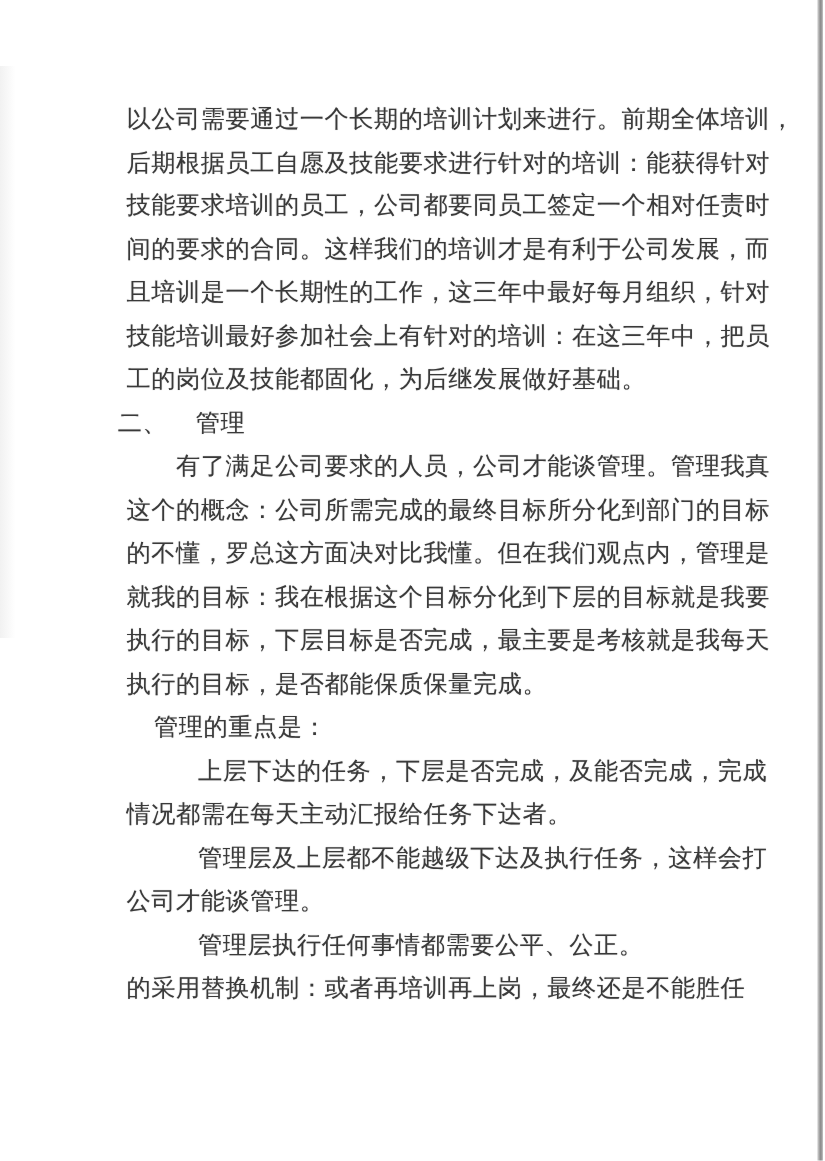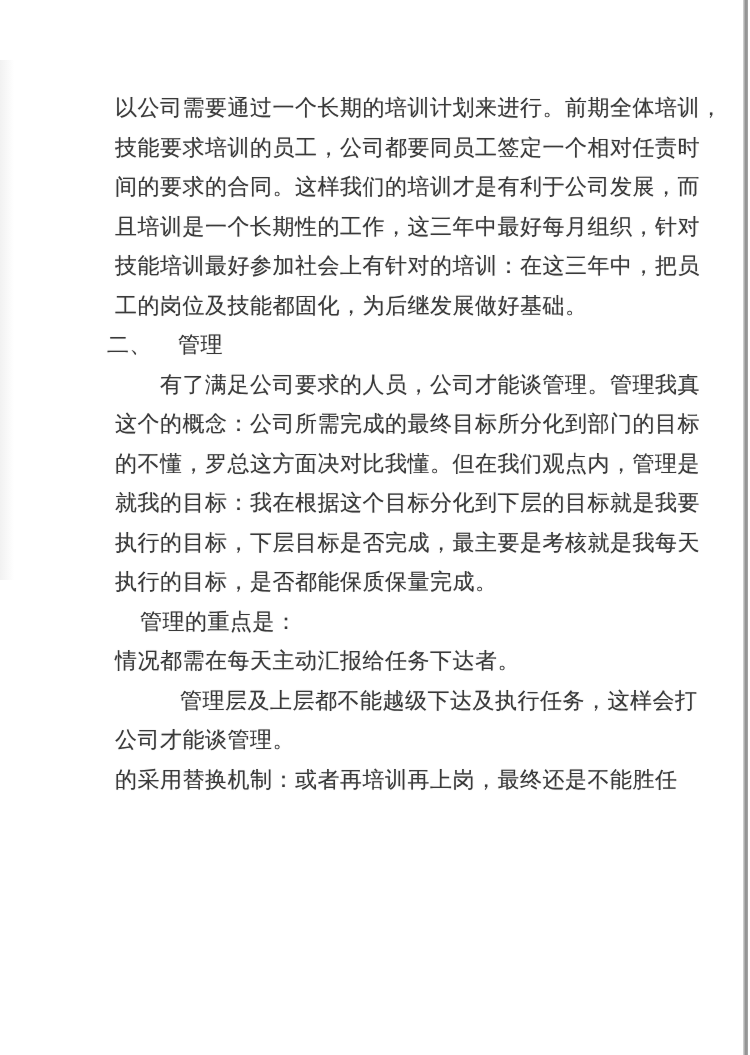--- a/index.html
+++ b/index.html
@@ -61,37 +61,40 @@
   .heading-title { display: inline-block; margin-left: 26px; }
 </style>
 </head>
 <body>
 
 <div class="page">
   <div class="scan-shade-topleft"></div>
 
   <div class="text-block">
     <div class="line ind0">以公司需要通过一个长期的培训计划来进行。前期全体培训，</div>
+    <div class="line ind0">后期根据员工自愿及技能要求进行针对的培训：能获得针对</div>
     <div class="line ind0">技能要求培训的员工，公司都要同员工签定一个相对任责时</div>
     <div class="line ind0">间的要求的合同。这样我们的培训才是有利于公司发展，而</div>
     <div class="line ind0">且培训是一个长期性的工作，这三年中最好每月组织，针对</div>
     <div class="line ind0">技能培训最好参加社会上有针对的培训：在这三年中，把员</div>
     <div class="line ind0">工的岗位及技能都固化，为后继发展做好基础。</div>
 
     <div class="line ind0">
       <span class="heading-num">二、</span><span class="heading-title">管理</span>
     </div>
 
     <div class="line ind2">有了满足公司要求的人员，公司才能谈管理。管理我真</div>
     <div class="line ind0">这个的概念：公司所需完成的最终目标所分化到部门的目标</div>
     <div class="line ind0">的不懂，罗总这方面决对比我懂。但在我们观点内，管理是</div>
     <div class="line ind0">就我的目标：我在根据这个目标分化到下层的目标就是我要</div>
     <div class="line ind0">执行的目标，下层目标是否完成，最主要是考核就是我每天</div>
     <div class="line ind0">执行的目标，是否都能保质保量完成。</div>
     <div class="line ind1">管理的重点是：</div>
+    <div class="line ind3">上层下达的任务，下层是否完成，及能否完成，完成</div>
     <div class="line ind0">情况都需在每天主动汇报给任务下达者。</div>
     <div class="line ind3">管理层及上层都不能越级下达及执行任务，这样会打</div>
     <div class="line ind0">公司才能谈管理。</div>
+    <div class="line ind3">管理层执行任何事情都需要公平、公正。</div>
     <div class="line ind0">的采用替换机制：或者再培训再上岗，最终还是不能胜任</div>
   </div>
 
   <div class="page-edge-right"></div>
 </div>
 
 </body></html>

